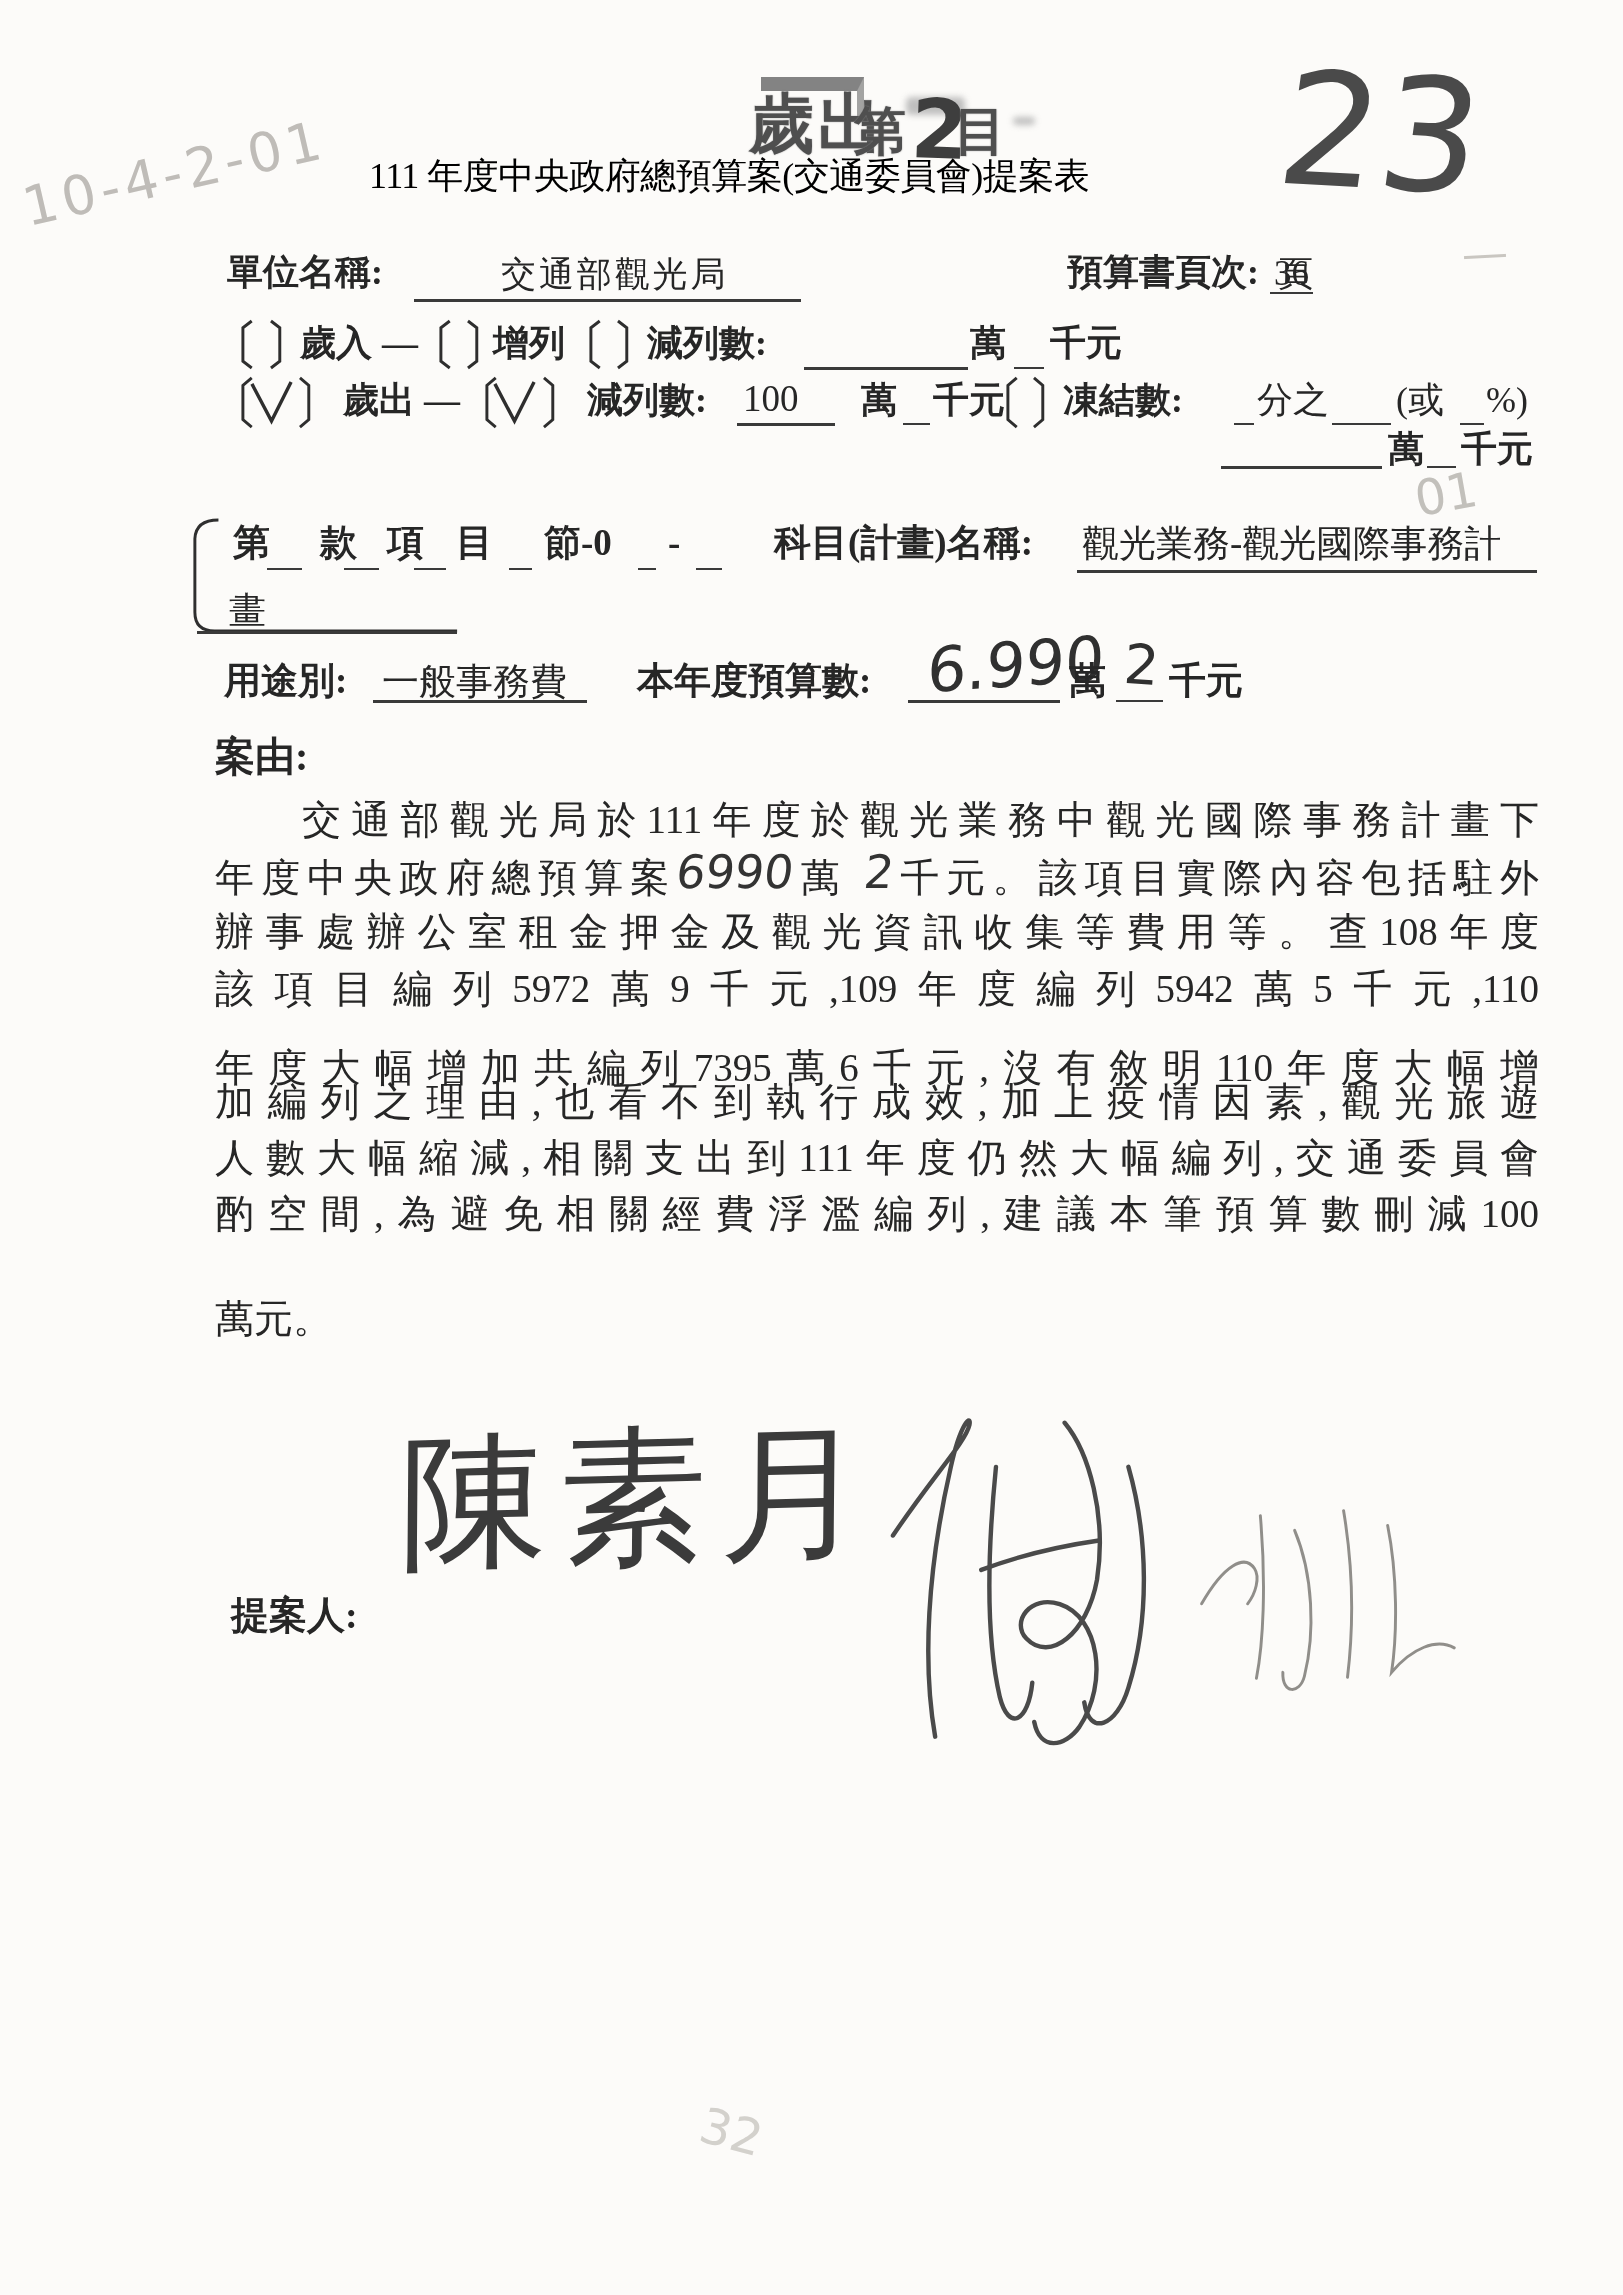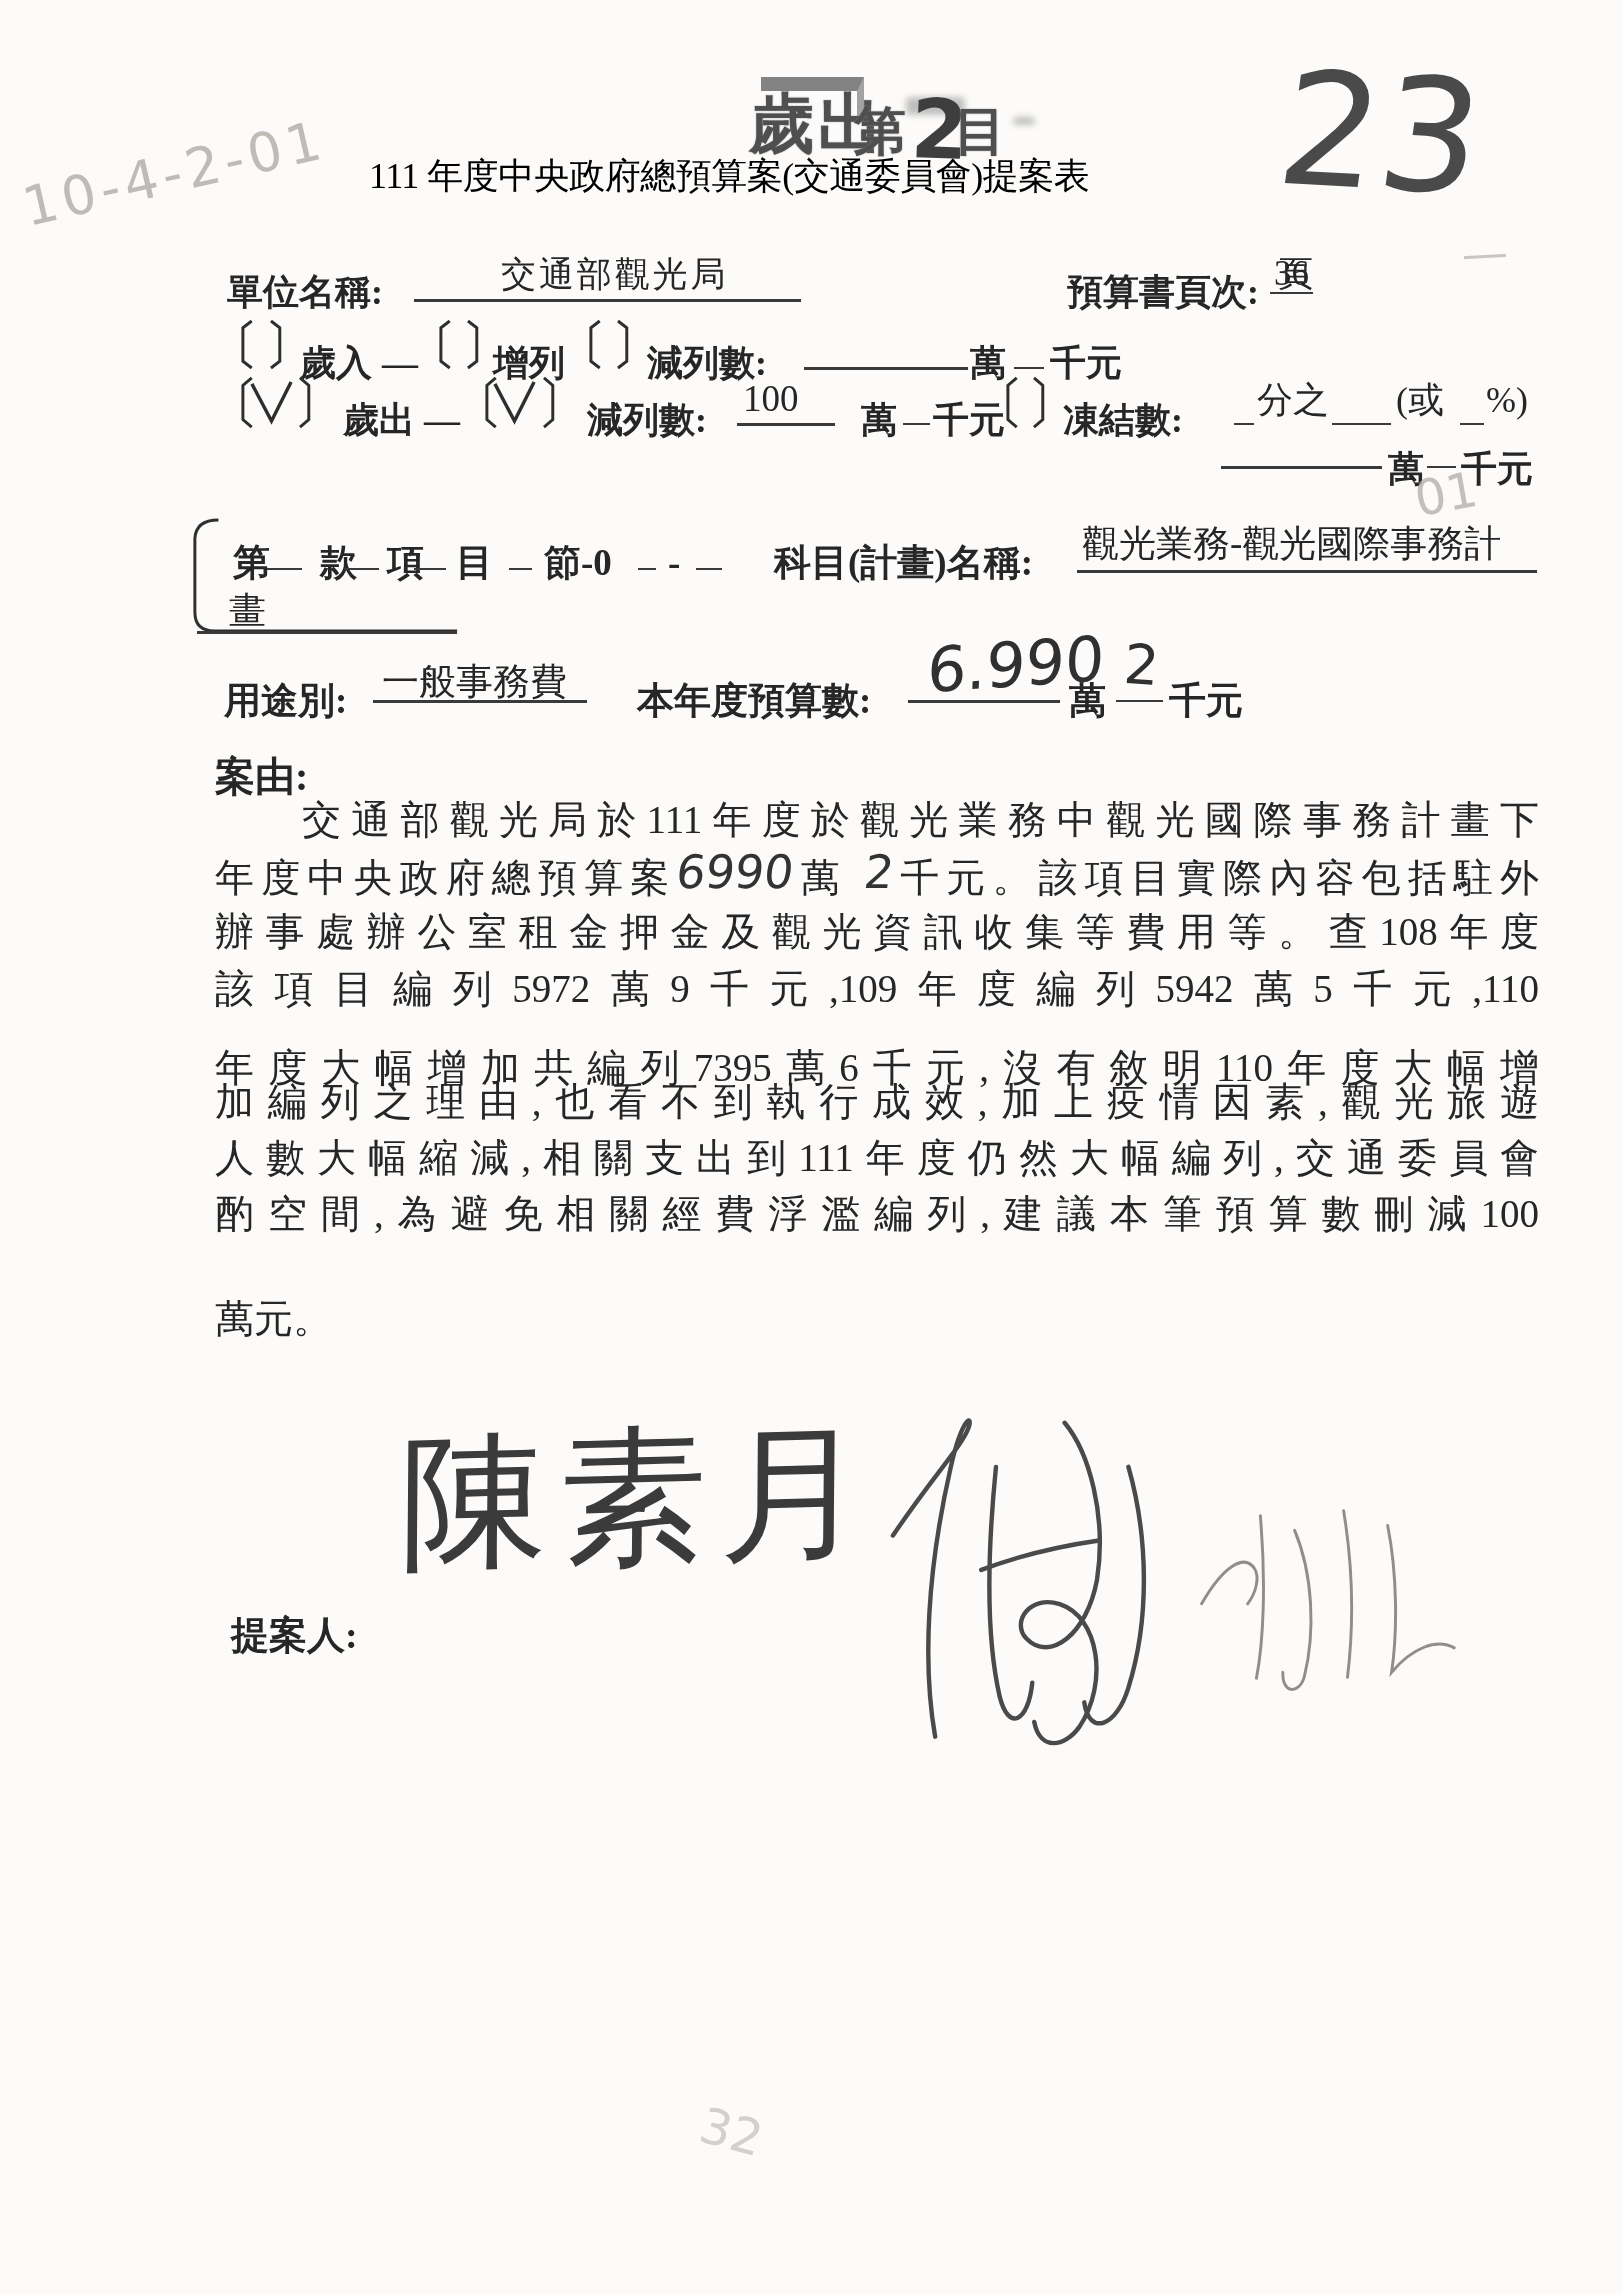--- a/index.html
+++ b/index.html
@@ -3,21 +3,21 @@
 <meta charset="utf-8">
 <style>
   html,body{margin:0;padding:0;background:#d8d6d2;}
   .page{
     position:relative;width:1624px;height:2295px;margin:0 auto;
     background:#fcfbf9;overflow:hidden;
     font-family:"Liberation Serif","DejaVu Serif",serif;
     color:#262626;
   }
   .abs{position:absolute;white-space:nowrap;line-height:1;}
-  .lbl{font-weight:bold;margin-top:20px;}
+  .lbl{font-weight:bold;}
   .ul{position:absolute;background:#3a3a3a;height:2.5px;}
   .ul.thin{height:2px;}
   
   .pencil{font-family:"DejaVu Sans",sans-serif;color:#b9b6b1;}
   
   .marker{font-family:"DejaVu Sans",sans-serif;color:#454545;}
   .hw{font-family:"DejaVu Sans",sans-serif;color:#303030;}
   .hwp{font-family:"DejaVu Sans",sans-serif;font-size:46px;display:inline-block;
        transform:skewX(-7deg) translateY(-2.9px);color:#333;}
   

